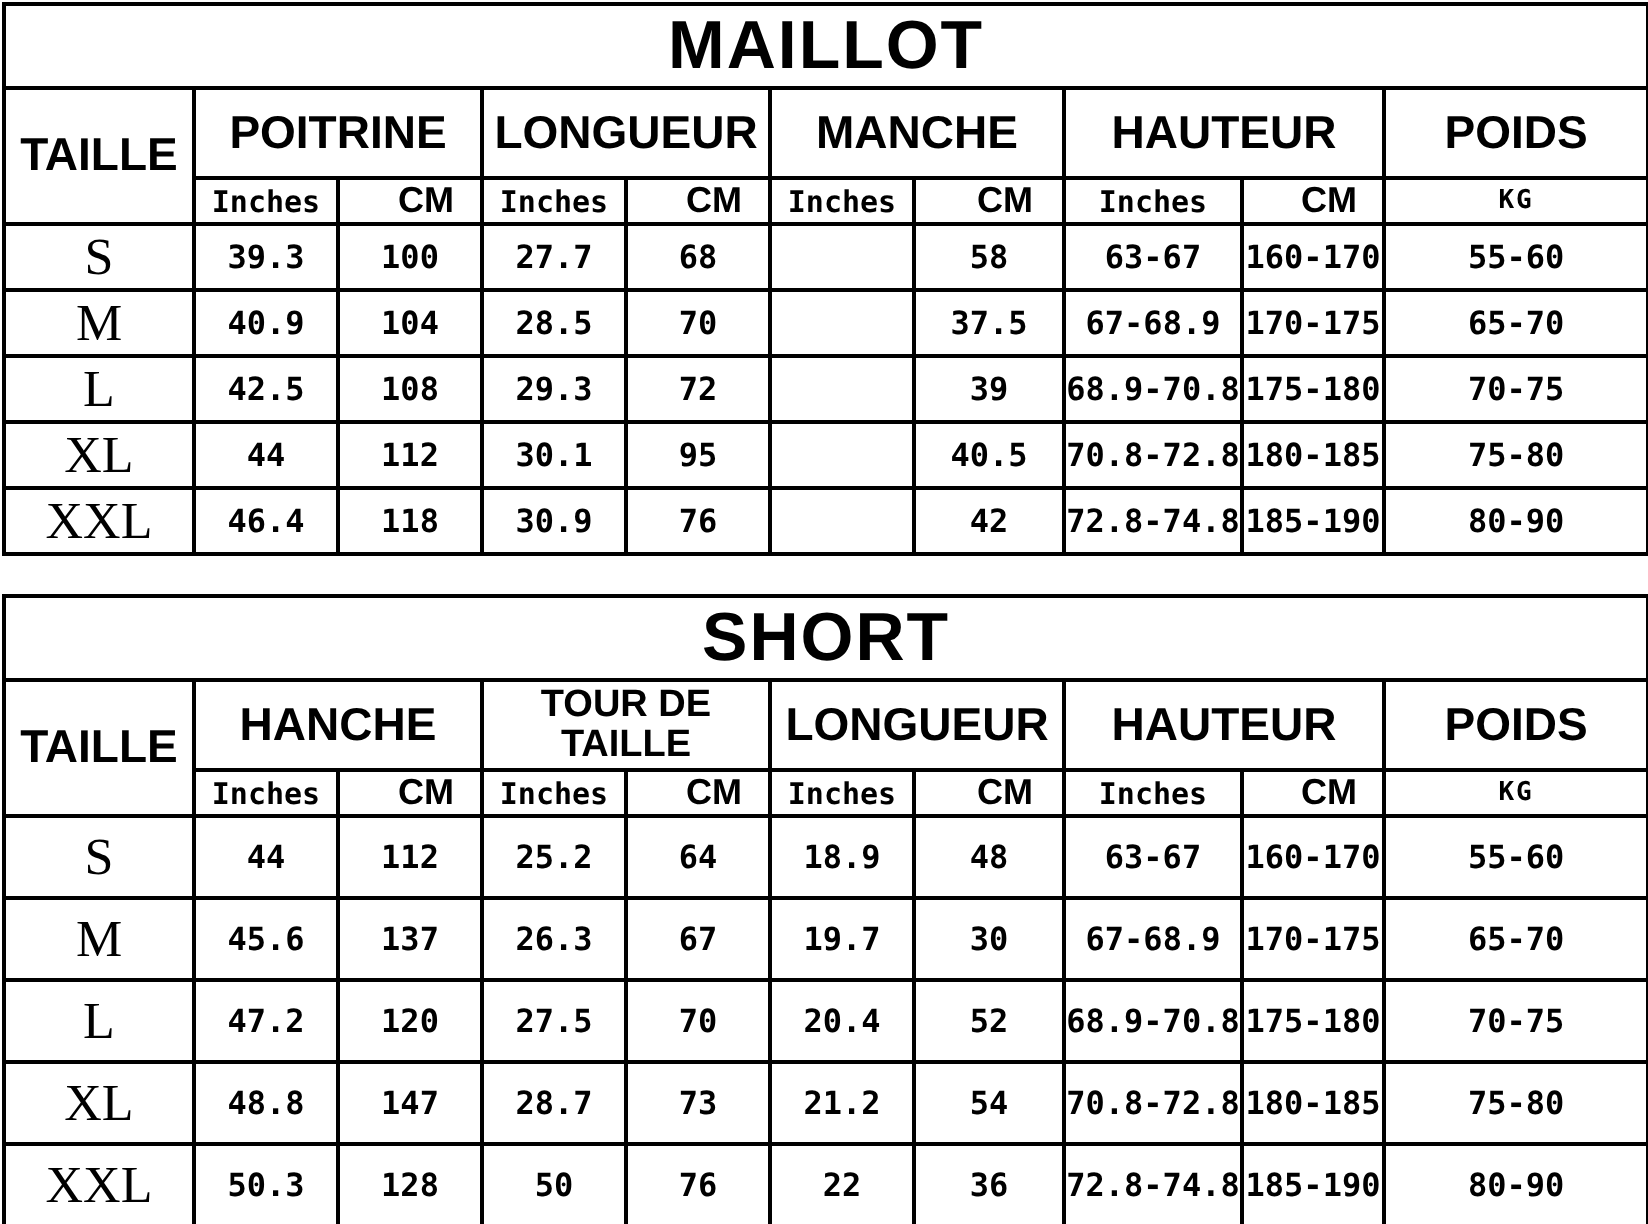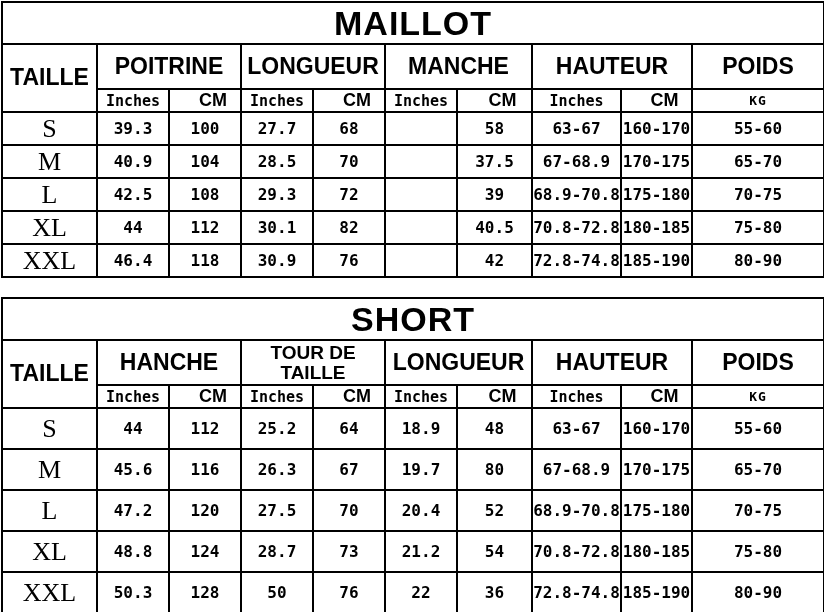--- a/index.html
+++ b/index.html
@@ -160,21 +160,21 @@
       <td class="val-cell">39</td>
       <td class="val-cell">68.9-70.8</td>
       <td class="val-cell">175-180</td>
       <td class="val-cell">70-75</td>
     </tr>
     <tr class="data-row">
       <td class="size-cell">XL</td>
       <td class="val-cell">44</td>
       <td class="val-cell">112</td>
       <td class="val-cell">30.1</td>
-      <td class="val-cell">82</td>
+      <td class="val-cell">95</td>
       <td class="val-cell"></td>
       <td class="val-cell">40.5</td>
       <td class="val-cell">70.8-72.8</td>
       <td class="val-cell">180-185</td>
       <td class="val-cell">75-80</td>
     </tr>
     <tr class="data-row">
       <td class="size-cell">XXL</td>
       <td class="val-cell">46.4</td>
       <td class="val-cell">118</td>
@@ -233,45 +233,45 @@
       <td class="val-cell">64</td>
       <td class="val-cell">18.9</td>
       <td class="val-cell">48</td>
       <td class="val-cell">63-67</td>
       <td class="val-cell">160-170</td>
       <td class="val-cell">55-60</td>
     </tr>
     <tr class="data-row">
       <td class="size-cell">M</td>
       <td class="val-cell">45.6</td>
-      <td class="val-cell">116</td>
+      <td class="val-cell">137</td>
       <td class="val-cell">26.3</td>
       <td class="val-cell">67</td>
       <td class="val-cell">19.7</td>
-      <td class="val-cell">80</td>
+      <td class="val-cell">30</td>
       <td class="val-cell">67-68.9</td>
       <td class="val-cell">170-175</td>
       <td class="val-cell">65-70</td>
     </tr>
     <tr class="data-row">
       <td class="size-cell">L</td>
       <td class="val-cell">47.2</td>
       <td class="val-cell">120</td>
       <td class="val-cell">27.5</td>
       <td class="val-cell">70</td>
       <td class="val-cell">20.4</td>
       <td class="val-cell">52</td>
       <td class="val-cell">68.9-70.8</td>
       <td class="val-cell">175-180</td>
       <td class="val-cell">70-75</td>
     </tr>
     <tr class="data-row">
       <td class="size-cell">XL</td>
       <td class="val-cell">48.8</td>
-      <td class="val-cell">124</td>
+      <td class="val-cell">147</td>
       <td class="val-cell">28.7</td>
       <td class="val-cell">73</td>
       <td class="val-cell">21.2</td>
       <td class="val-cell">54</td>
       <td class="val-cell">70.8-72.8</td>
       <td class="val-cell">180-185</td>
       <td class="val-cell">75-80</td>
     </tr>
     <tr class="data-row">
       <td class="size-cell">XXL</td>

